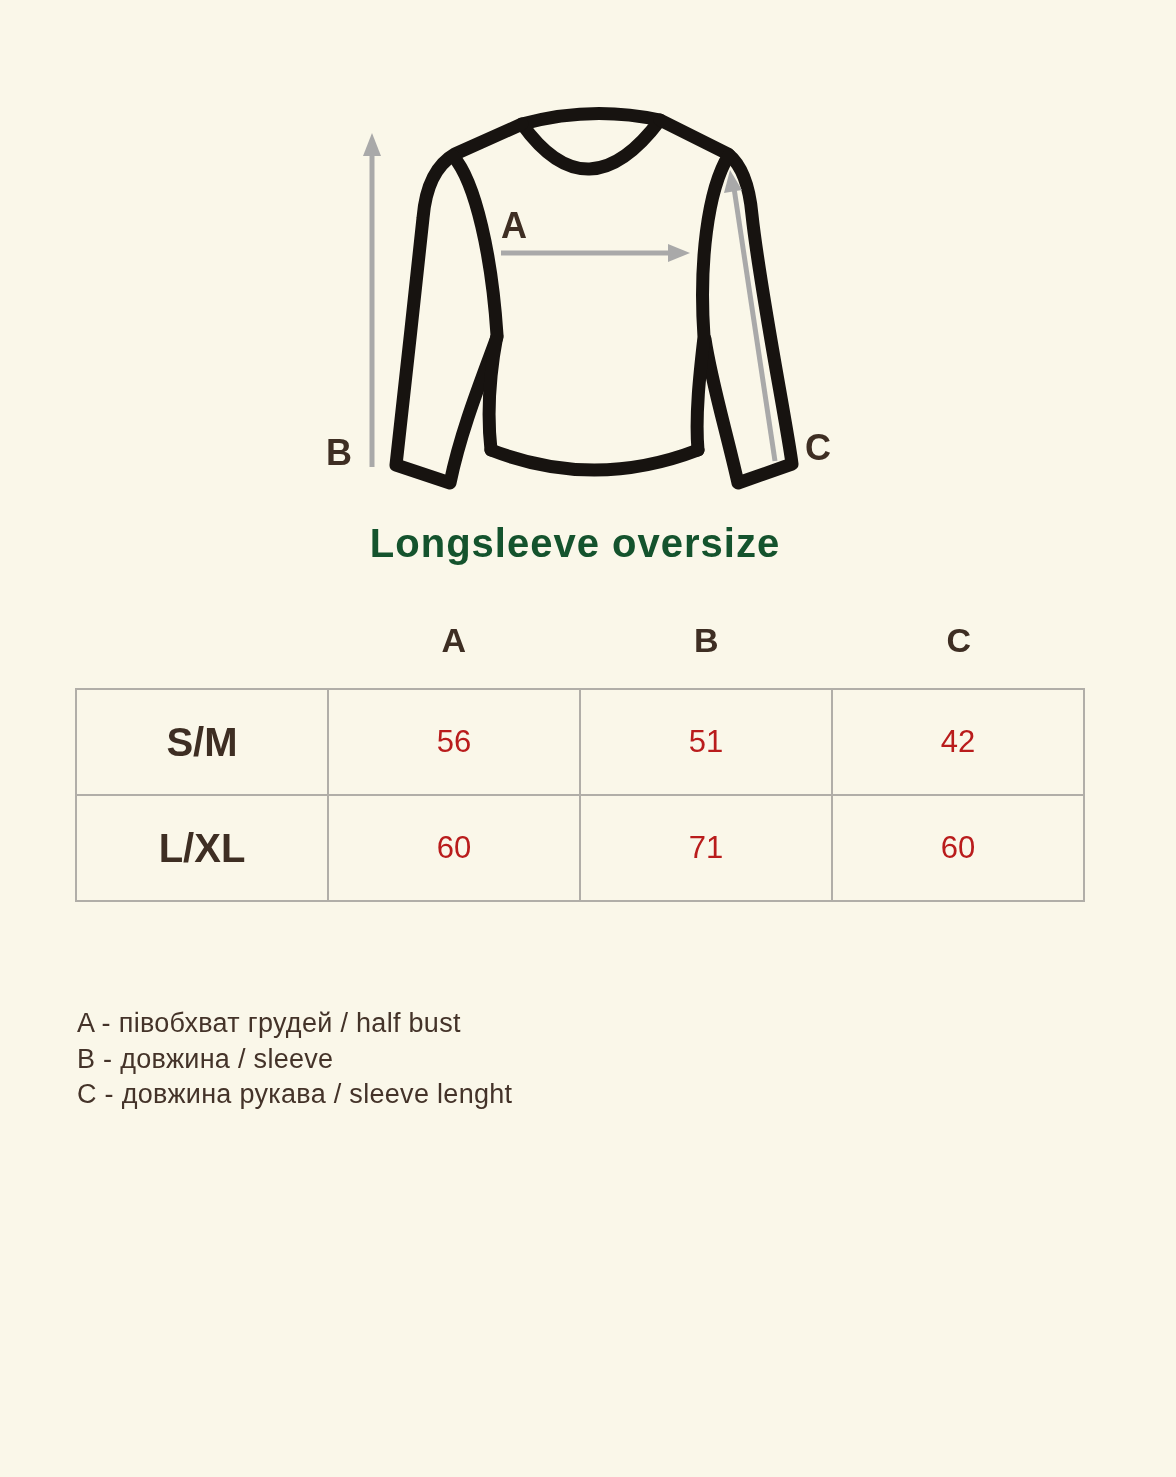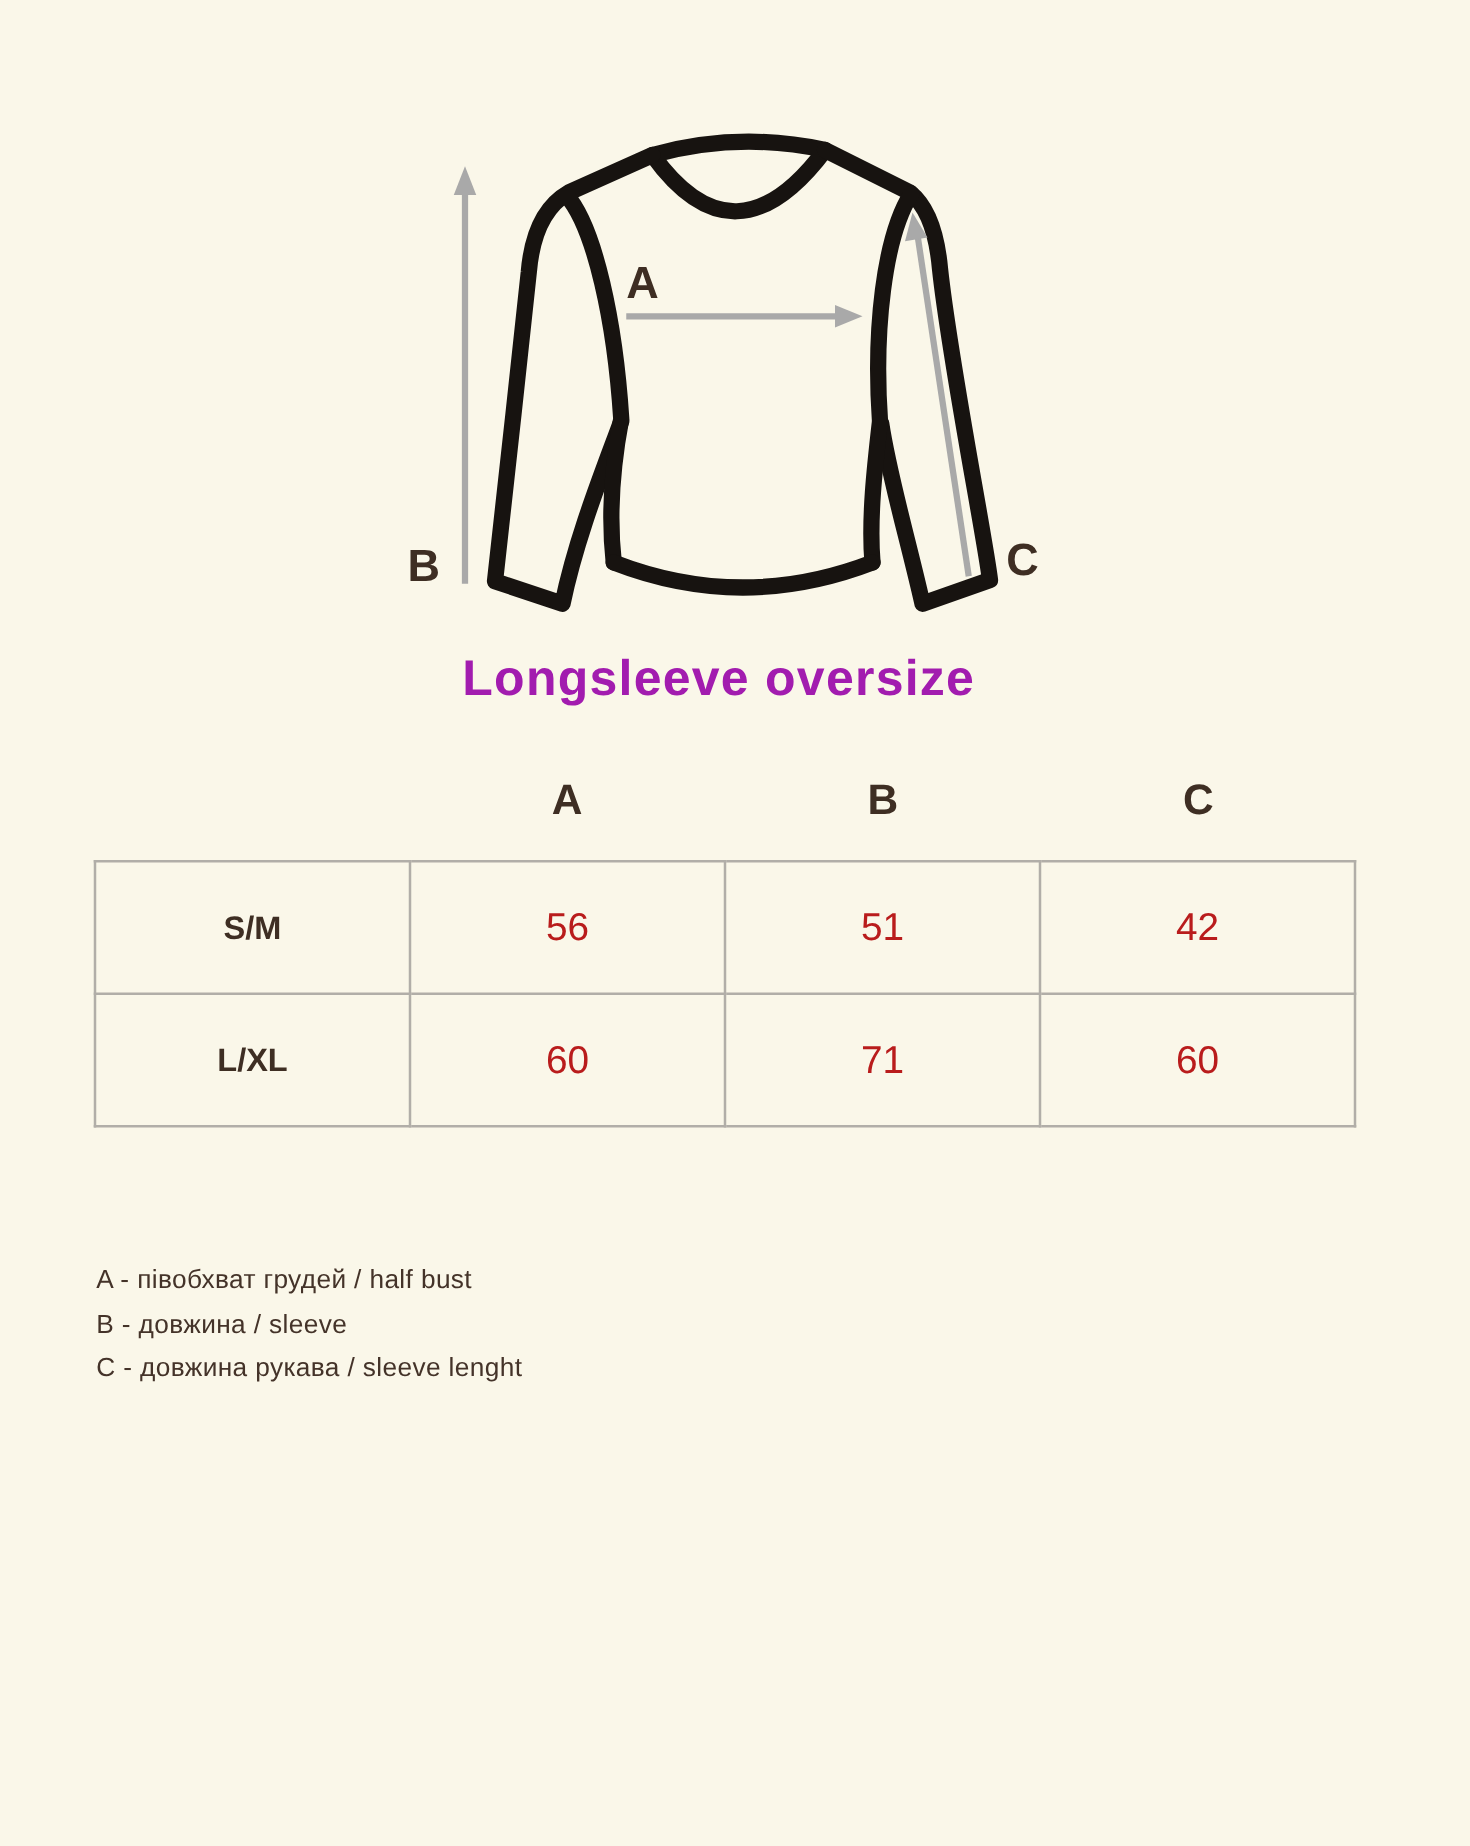--- a/index.html
+++ b/index.html
@@ -18,21 +18,21 @@
   .arrow-line{fill:none;stroke:#A9A9A9;stroke-width:5;stroke-linecap:butt;}
   .arrow-head{fill:#A9A9A9;stroke:none;}
   .diagram-letter{
     font-family:"Liberation Sans", sans-serif;
     font-weight:bold;font-size:36px;fill:#3E2E23;
   }
   .title{
     position:absolute;left:0;top:521px;width:1150px;
     text-align:center;
     font-size:40px;font-weight:bold;letter-spacing:1px;
-    color:#a21caf;
+    color:#14532d;
   }
   .table-header{
     position:absolute;left:75px;top:592px;width:1010px;height:96px;
     display:grid;grid-template-columns:repeat(4,1fr);
     align-items:center;
   }
   .th-cell{
     text-align:center;font-weight:bold;font-size:34px;color:#3E2E23;
   }
   .th-size{font-size:31px;line-height:43px;}
@@ -40,24 +40,24 @@
     position:absolute;left:75px;top:688px;width:1010px;
     border-collapse:collapse;table-layout:fixed;
   }
   .size-table td{
     border:2.5px solid #B1AEA8;
     height:102px;
     text-align:center;vertical-align:middle;
     font-size:31px;color:#b91c1c;
     background:transparent;
   }
-  .size-table td.size-cell{font-weight:bold;font-size:26px;color:#3E2E23;}
+  .size-table td.size-cell{font-weight:bold;font-size:40px;color:#3E2E23;}
   .legend{
     position:absolute;left:77px;top:1006px;
-    font-size:21px;line-height:35.5px;color:#443329;
+    font-size:27px;line-height:35.5px;color:#443329;
     font-weight:500;
     letter-spacing:0.3px;
   }
 </style>
 </head>
 <body>
 
 <div class="page">
 
   <svg class="drawing" viewBox="0 0 1176 580">

